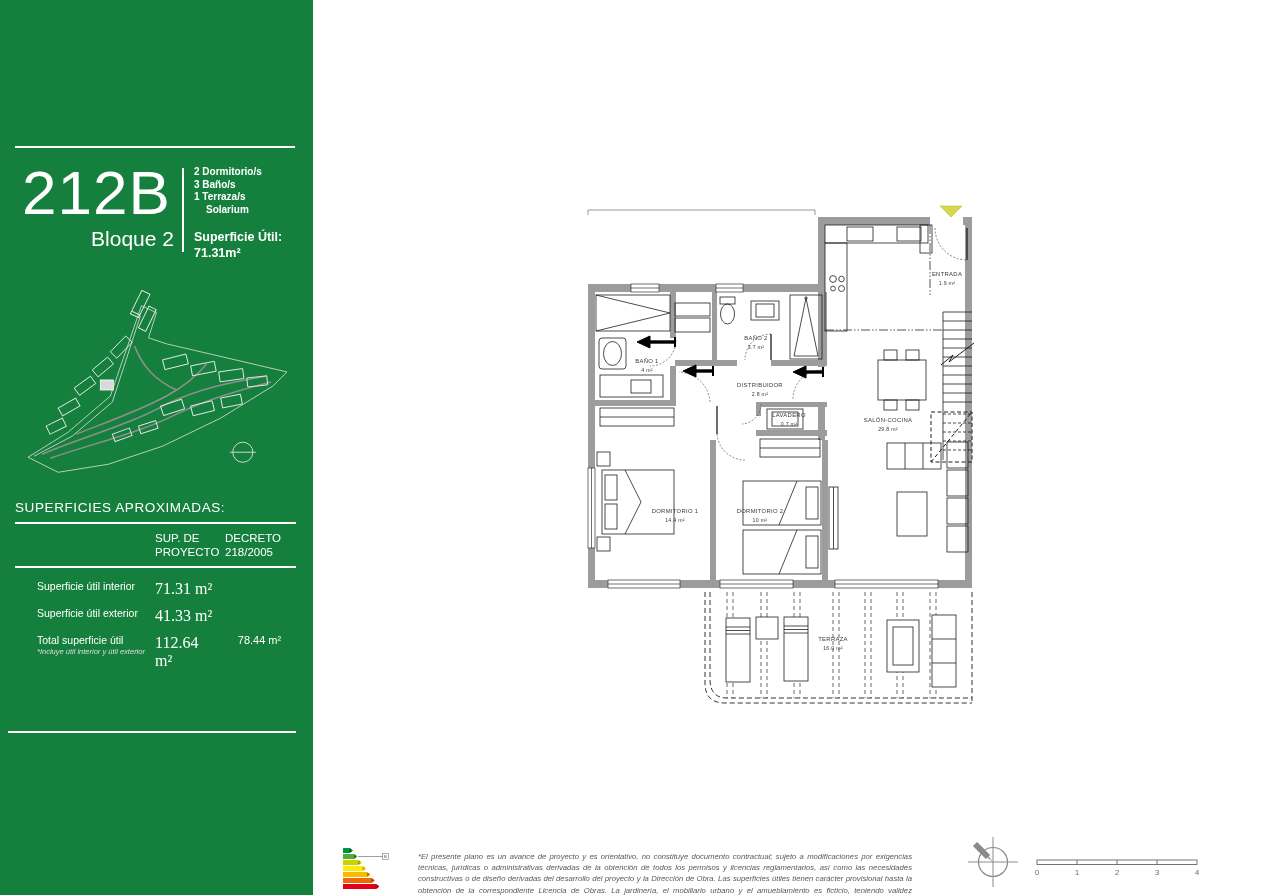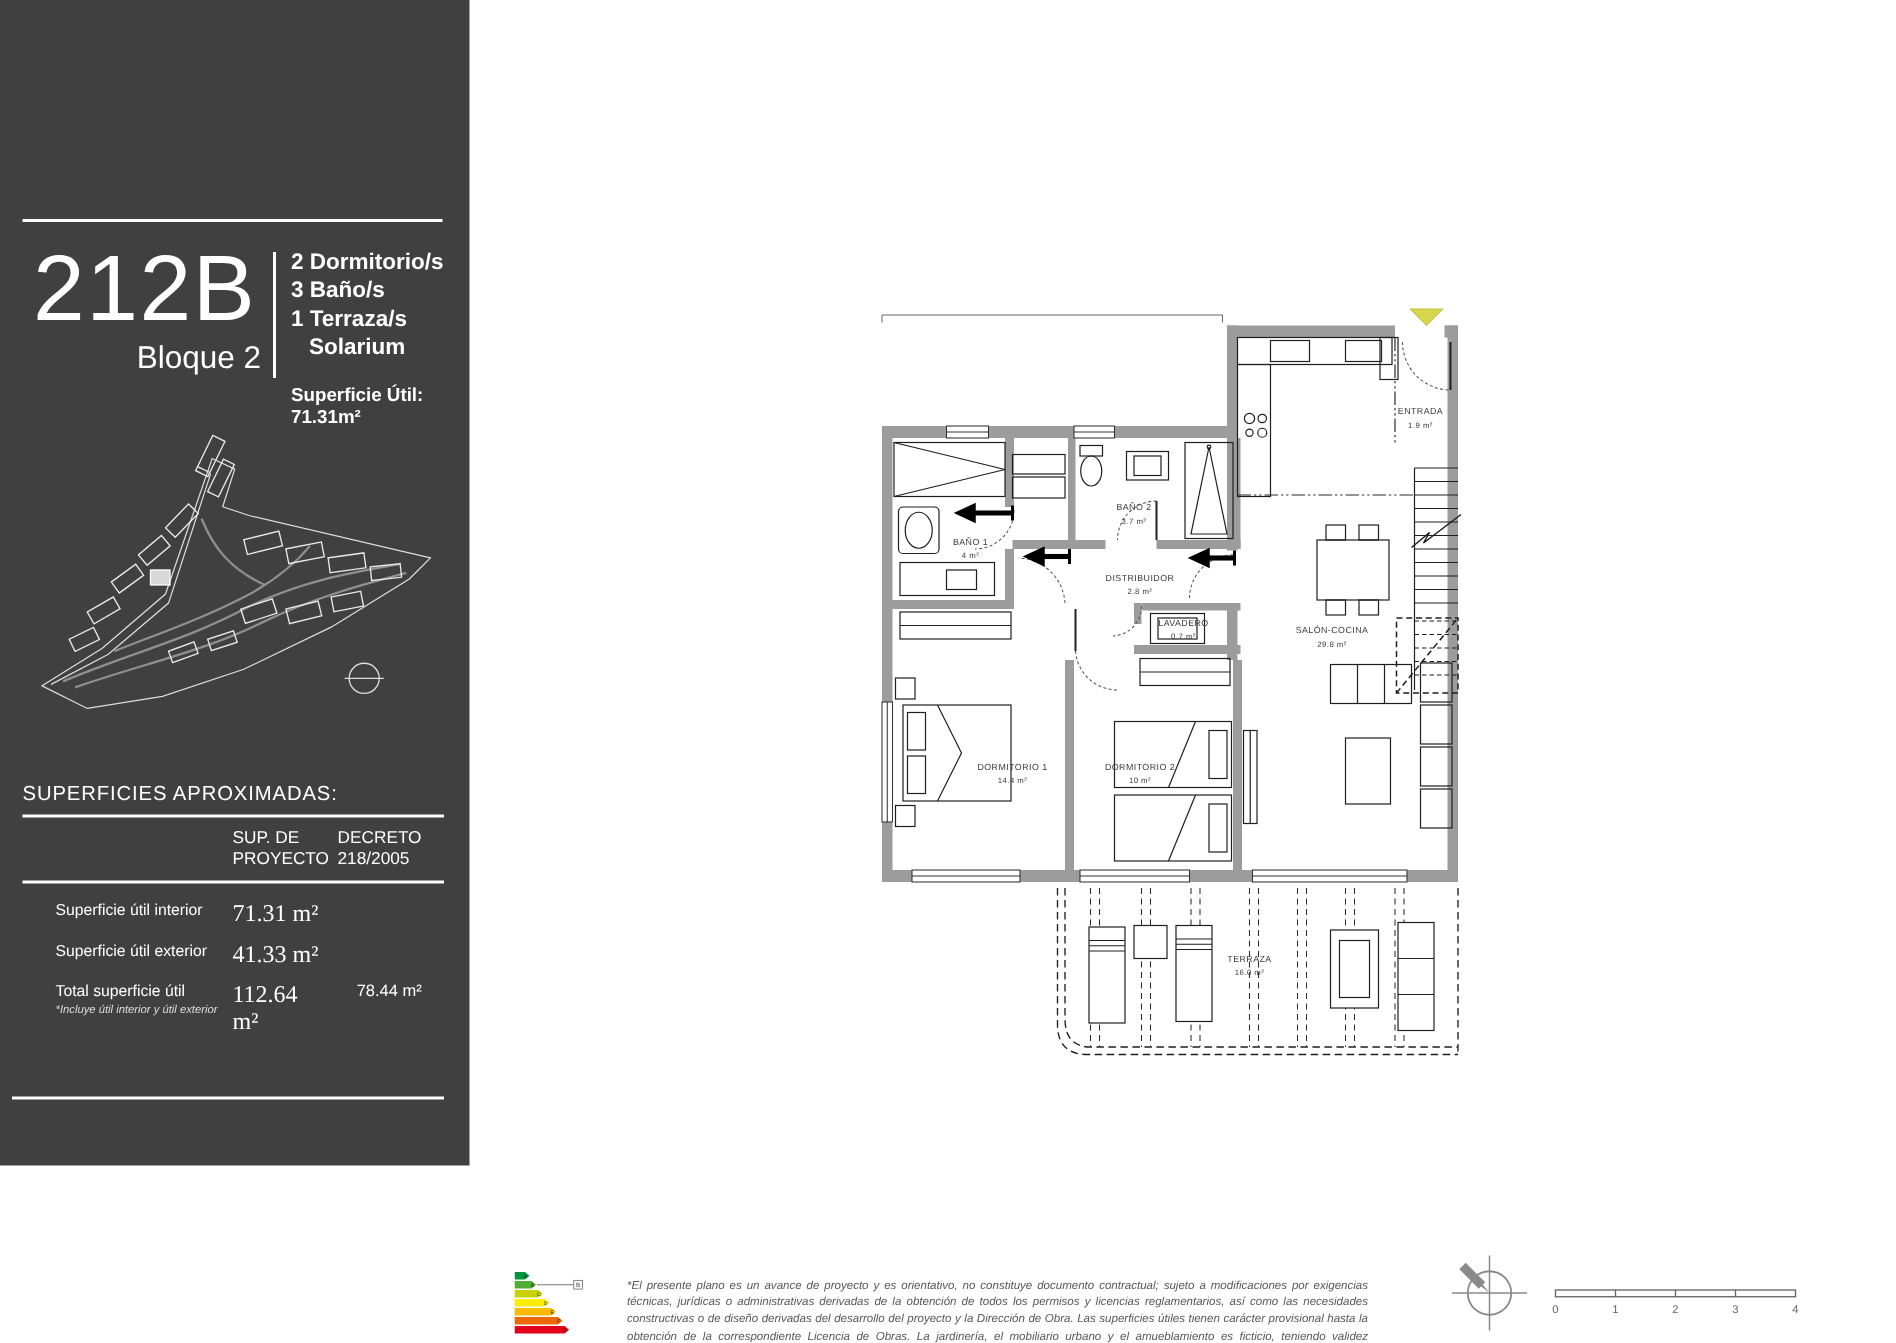--- a/index.html
+++ b/index.html
@@ -2,34 +2,34 @@
 <html><head>
 <meta charset="utf-8">
 <style>
   * { margin:0; padding:0; box-sizing:border-box; }
   html,body { background:#fff; }
   .page {
     position:relative; width:1264px; height:895px; background:#ffffff;
     font-family:"Liberation Sans", sans-serif; overflow:hidden;
   }
   
-  .sidebar { position:absolute; left:0; top:0; width:313px; height:777px; background:#404040; color:#fff; }
+  .sidebar { position:absolute; left:0; top:0; width:313px; height:895px; background:#15803d; color:#fff; }
   .rule { position:absolute; background:#fff; height:2px; }
   .rule-top { left:15px; top:146px; width:280px; }
   .rule-bottom { left:8px; top:731px; width:288px; }
   .unit-wrap { position:absolute; left:22px; top:160px; display:flex; }
   .unit-left { width:156px; }
   .unit-number { font-size:62px; line-height:1.05; font-weight:400; letter-spacing:1px; }
   .unit-block { font-size:21px; text-align:right; margin-top:2px; padding-right:4px; }
   .unit-divider { width:2px; background:#fff; margin:8px 10px 0 4px; height:84px; }
-  .unit-specs { padding-top:6px; font-size:15px; font-weight:700; line-height:1.26; }
+  .unit-specs { padding-top:6px; font-size:10px; font-weight:700; line-height:1.26; }
   .unit-specs .indent { padding-left:12px; }
   .unit-area { margin-top:14px; font-weight:700; font-size:12.5px; line-height:1.26; }
   .sitemap { position:absolute; left:14px; top:283px; width:286px; height:212px; }
-  .surfaces { position:absolute; left:15px; top:521px; width:281px; }
+  .surfaces { position:absolute; left:15px; top:500px; width:281px; }
   .surfaces-title { font-size:13.5px; letter-spacing:.6px; font-weight:400; }
   .surf-rule { height:2px; background:#fff; margin-top:7px; }
   .surf-rule2 { height:2px; background:#fff; margin-top:6px; }
   .surf-grid { display:grid; grid-template-columns:140px 70px 71px; column-gap:0; }
   .surf-head { margin-top:8px; font-size:11.5px; line-height:1.2; }
   .surf-head .c { white-space:pre-line; }
   .surf-rows { margin-top:12px; }
   .surf-row { margin-bottom:9px; }
   .surf-label { font-size:10.5px; padding-left:22px; line-height:1.15; }
   .surf-note { font-size:7.5px; font-style:italic; padding-left:22px; color:#ddd; line-height:1.25; margin-top:1px; }

